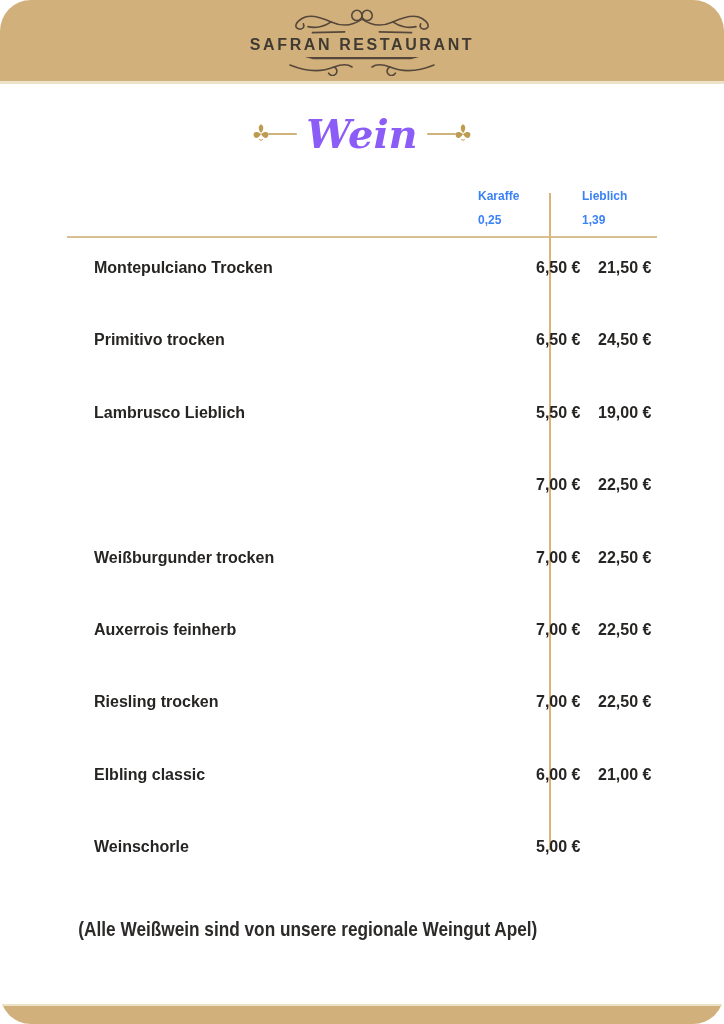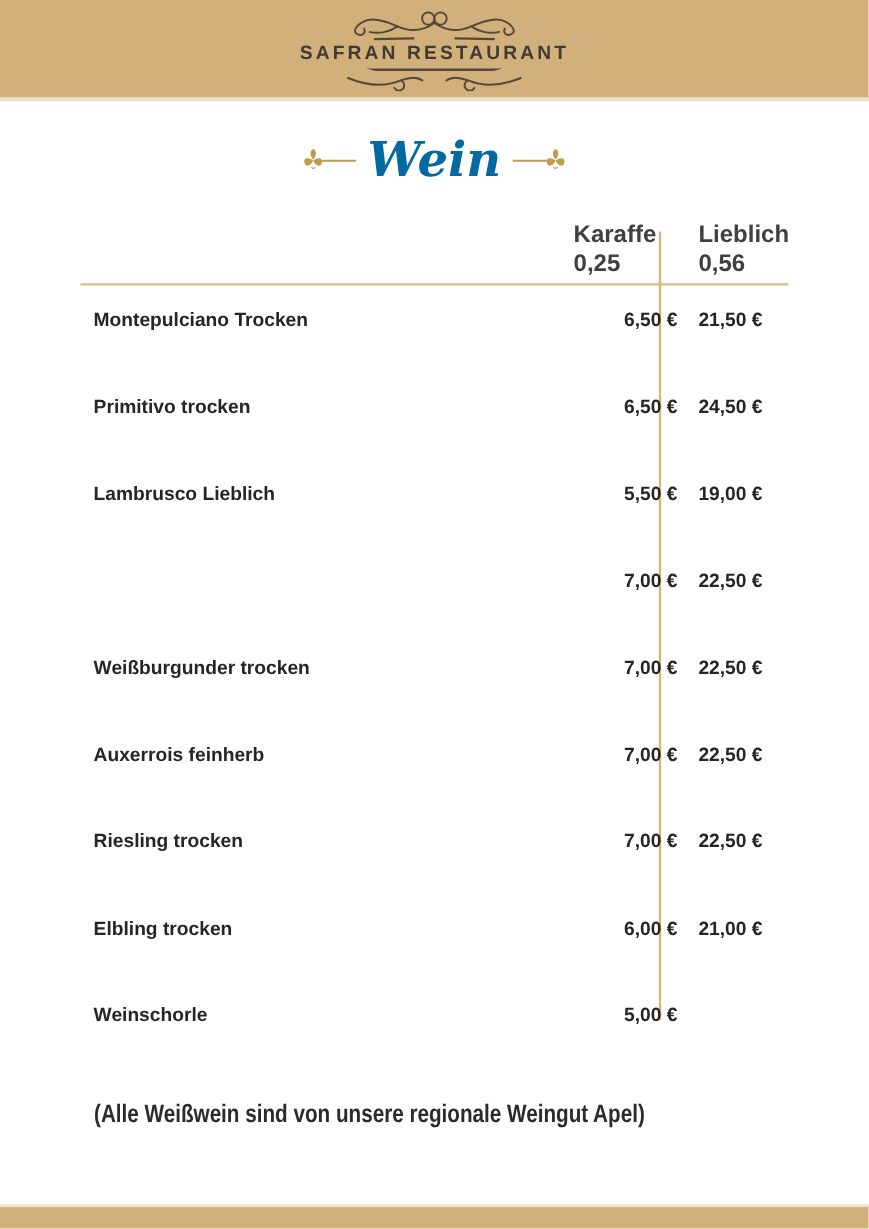--- a/index.html
+++ b/index.html
@@ -5,20 +5,21 @@
   * { margin: 0; padding: 0; box-sizing: border-box; }
   html, body { background: #ffffff; }
   body { width: 724px; height: 1024px; font-family: "Liberation Sans", sans-serif; }
 
   .page {
     position: relative;
     width: 724px;
     height: 1024px;
     background: #ffffff;
     overflow: hidden;
+    border-radius: 31px;
   }
 
   
   .band { position: absolute; left: 0; width: 724px; background: #d2b07c; }
   .band-top { top: 0; height: 84px; border-bottom: 3px solid #ece3c8; }
   .band-bottom { top: 1004px; height: 20px; border-top: 2px solid #ece3c8; }
 
   .band-top-inner {
     position: absolute; top: 0; left: 0; width: 724px; height: 84px;
     display: flex; flex-direction: column; align-items: center; justify-content: center;
@@ -36,48 +37,48 @@
   
   .title-row {
     position: absolute; top: 108px; left: 0; width: 724px; height: 52px;
     display: flex; align-items: center; justify-content: center; gap: 9px;
   }
   .title-text {
     font-family: "DejaVu Serif", serif;
     font-style: italic;
     font-weight: bold;
     font-size: 40px;
-    color: #0369a1;
+    color: #8b5cf6;
     line-height: 48px;
   }
   .ornament { display: flex; align-items: center; }
   .ornament.flip svg { transform: scaleX(-1); }
 
   
   .col-header {
     position: absolute; top: 184px;
-    font-weight: bold; font-size: 20px; line-height: 24px;
-    color: #404040;
+    font-weight: bold; font-size: 12px; line-height: 24px;
+    color: #3b82f6;
   }
   .col-header-karaffe { left: 478px; }
   .col-header-flasche { left: 582px; }
   .col-header span { display: block; }
 
   
   .hline {
     position: absolute; left: 67px; top: 236px;
     width: 590px; height: 2px; background: #d8c092;
   }
   .vline {
     position: absolute; left: 549px; top: 193px;
     width: 2px; height: 657px; background: #ddb377;
   }
 
   
-  .rows { position: absolute; top: 258px; left: 0; width: 589px; }
+  .rows { position: absolute; top: 258px; left: 0; width: 589px; padding-left: 16px; }
   .row { position: relative; height: 72.4px; }
   .row .wine-name,
   .row .price {
     position: absolute; top: 0;
     font-weight: bold; font-size: 16px; line-height: 19px;
     color: #262523; white-space: nowrap;
   }
   .row .wine-name { left: 78px; }
   .row .price-karaffe { left: 478px; margin-left: 42px; }
   .row .price-flasche { left: 582px; text-align: right; }
@@ -162,21 +163,21 @@
       </svg>
     </span>
   </div>
 
   <div class="col-header col-header-karaffe">
     <span>Karaffe</span>
     <span>0,25</span>
   </div>
   <div class="col-header col-header-flasche">
     <span>Lieblich</span>
-    <span>0,56</span>
+    <span>1,39</span>
   </div>
 
   <div class="hline"></div>
   <div class="vline"></div>
 
   <div class="rows">
     <div class="row">
       <span class="wine-name">Montepulciano Trocken</span>
       <span class="price price-karaffe">6,50 €</span>
       <span class="price price-flasche">21,50 €</span>
@@ -211,21 +212,21 @@
       <span class="price price-flasche">22,50 €</span>
     </div>
 
     <div class="row">
       <span class="wine-name">Riesling trocken</span>
       <span class="price price-karaffe">7,00 €</span>
       <span class="price price-flasche">22,50 €</span>
     </div>
 
     <div class="row">
-      <span class="wine-name">Elbling trocken</span>
+      <span class="wine-name">Elbling classic</span>
       <span class="price price-karaffe">6,00 €</span>
       <span class="price price-flasche">21,00 €</span>
     </div>
 
     <div class="row">
       <span class="wine-name">Weinschorle</span>
       <span class="price price-karaffe">5,00 €</span>
       <span class="price price-flasche"></span>
     </div>
   </div>

